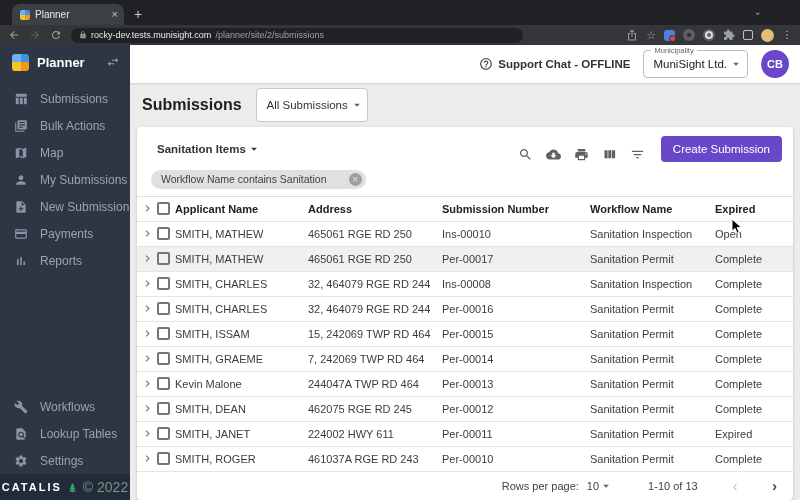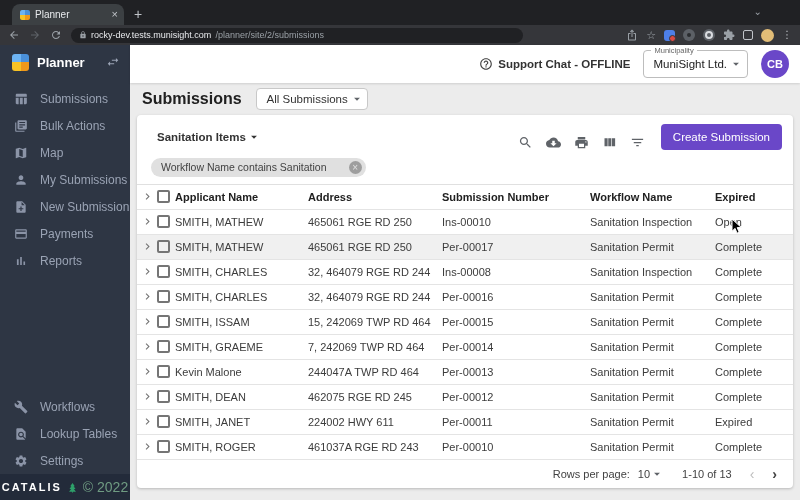--- a/index.html
+++ b/index.html
@@ -64,21 +64,21 @@
                  display:flex; align-items:center; padding:0 4px 0 9px; gap:2px; }
   .muni-label { position:absolute; top:-5px; left:7px; background:#fff; padding:0 3px; font-size:7.5px; color:#666; }
   .muni-value { font-size:11.5px; color:#212121; }
   .caret { width:14px; height:14px; fill:#5f6368; }
   .avatar { width:28px; height:28px; border-radius:50%; background:var(--accent-purple,#6a47c8);
             color:#fff; font-size:11px; font-weight:bold; display:flex; align-items:center; justify-content:center; }
 
   .content { flex:1; background:#ececec; overflow:hidden; }
   .title-row { display:flex; align-items:center; margin:5px 10px 5px 12px; gap:14px; }
   .page-title { font-size:16px; font-weight:bold; color:#202020; }
-  .view-btn { background:#fff; border:1px solid #c8c8c8; border-radius:4px; height:22px;
+  .view-btn { background:#fff; border:1px solid #c8c8c8; border-radius:4px; height:34px;
               display:flex; align-items:center; padding:0 3px 0 10px; font-size:11.5px; color:#333; gap:2px; }
 
   .card { margin:0 7px; background:#fff; border-radius:4px; box-shadow:0 1px 3px rgba(0,0,0,.22);
           display:flex; flex-direction:column; }
   .card-toolbar { display:flex; align-items:center; padding:9px 11px 4px 20px; }
   .saved-filter { display:flex; align-items:center; font-size:11.5px; font-weight:bold; color:#333; gap:1px; }
   .ct-right { margin-left:auto; display:flex; align-items:flex-end; gap:13px; }
   .tool-ic { width:15px; height:15px; fill:#5f6368; }
   .create-btn { background:var(--accent-purple,#6a47c8); color:#fff; font-size:11.5px; border:none;
                 border-radius:4px; padding:7px 12px; font-family:inherit; margin-left:3px; }
@@ -91,21 +91,21 @@
   
   .trow, .thead { display:grid; grid-template-columns:20px 18px 133px 134px 148px 125px 1fr;
                   align-items:center; border-bottom:1px solid #e4e4e4; }
   .thead { height:26px; border-top:1px solid #e0e0e0; font-weight:bold; color:#212121; }
   .trow { height:25px; color:#3c3c3c; }
   .trow.hover { background:#f0f0f0; }
   .cell { font-size:11px; white-space:nowrap; overflow:hidden; }
   .c-expand { display:flex; justify-content:center; }
   .c-expand svg { width:13px; height:13px; fill:#757575; }
   .checkbox { width:13px; height:13px; border:2px solid #757575; border-radius:2px; display:block; }
-  .card-footer { height:28px; display:flex; align-items:center; justify-content:flex-end; gap:18px;
+  .card-footer { height:28px; display:flex; align-items:center; justify-content:flex-end; gap:35px;
                  padding-right:16px; font-size:11px; color:#424242; }
   .rpp { display:flex; align-items:center; gap:8px; }
   .rpp-val { display:flex; align-items:center; }
   .pg-prev { color:#bdbdbd; font-size:14px; }
   .pg-next { color:#424242; font-size:14px; font-weight:bold; }
 
   .cursor { position:absolute; left:731px; top:218px; z-index:9; }
 </style>
 </head>
 <body>

